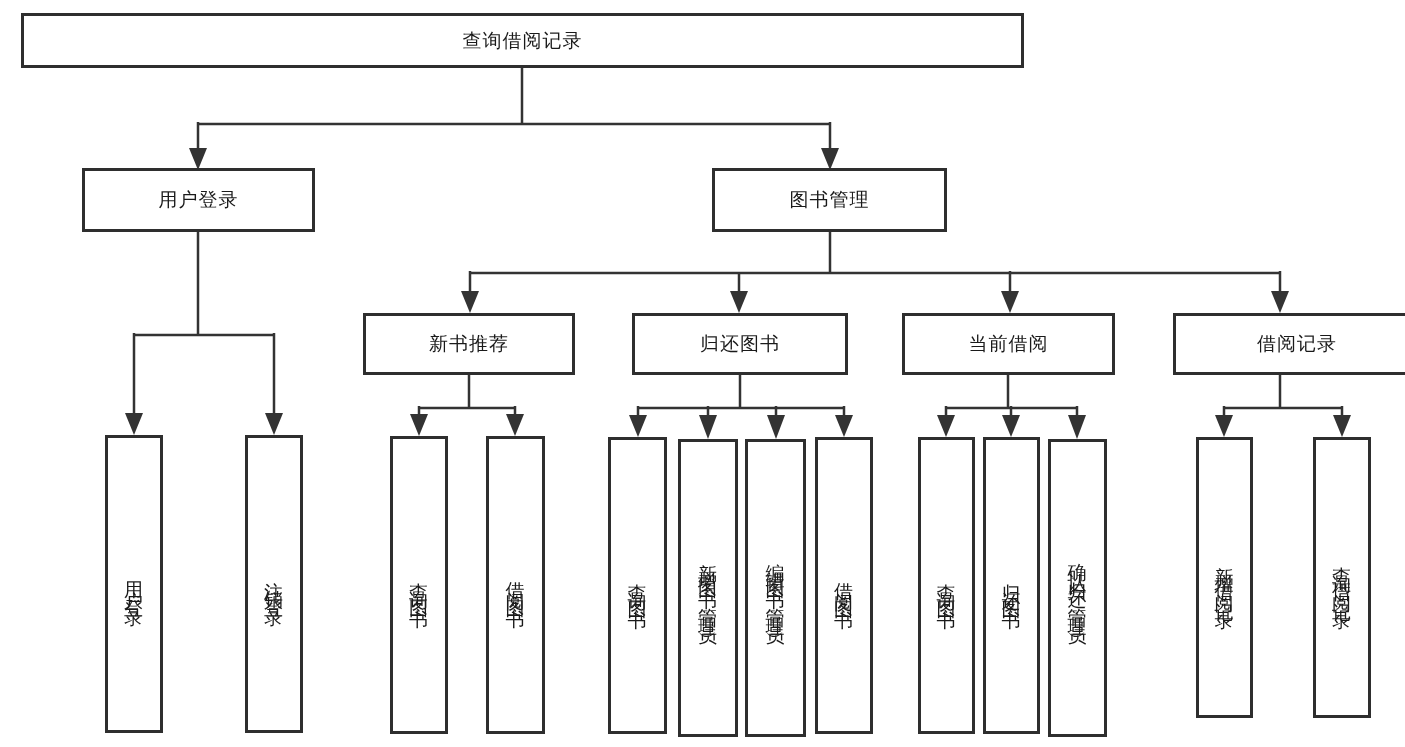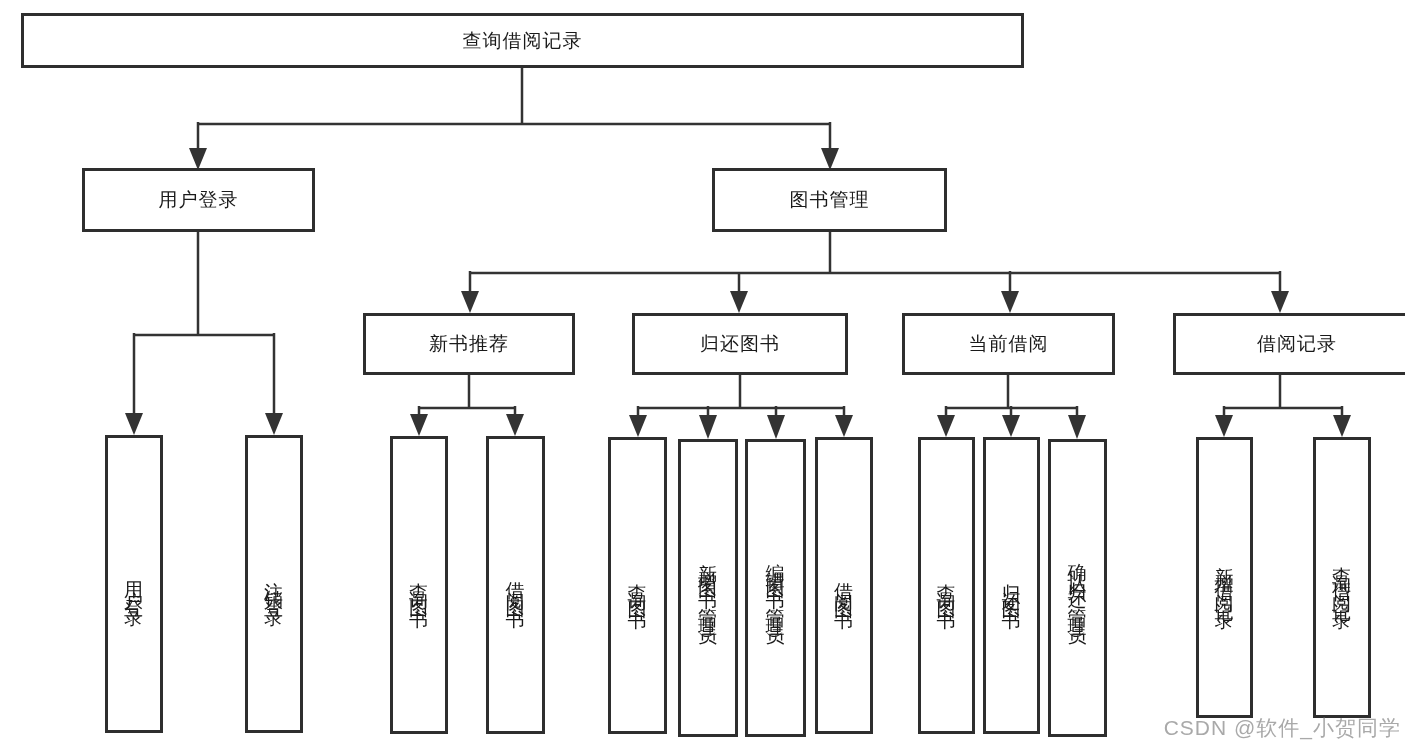--- a/index.html
+++ b/index.html
@@ -212,15 +212,14 @@
     <span class="vtext">确认归还（管理员）</span>
   </div>
 
   <div class="vnode" style="left:1196px;top:437px;width:57px;height:281px;">
     <span class="vtext">新增借阅记录</span>
   </div>
   <div class="vnode" style="left:1313px;top:437px;width:58px;height:281px;">
     <span class="vtext">查询借阅记录</span>
   </div>
 
-  <div class="watermark">CSDN @软件_小贺同学</div>
 
 </div>
 
 </body></html>

